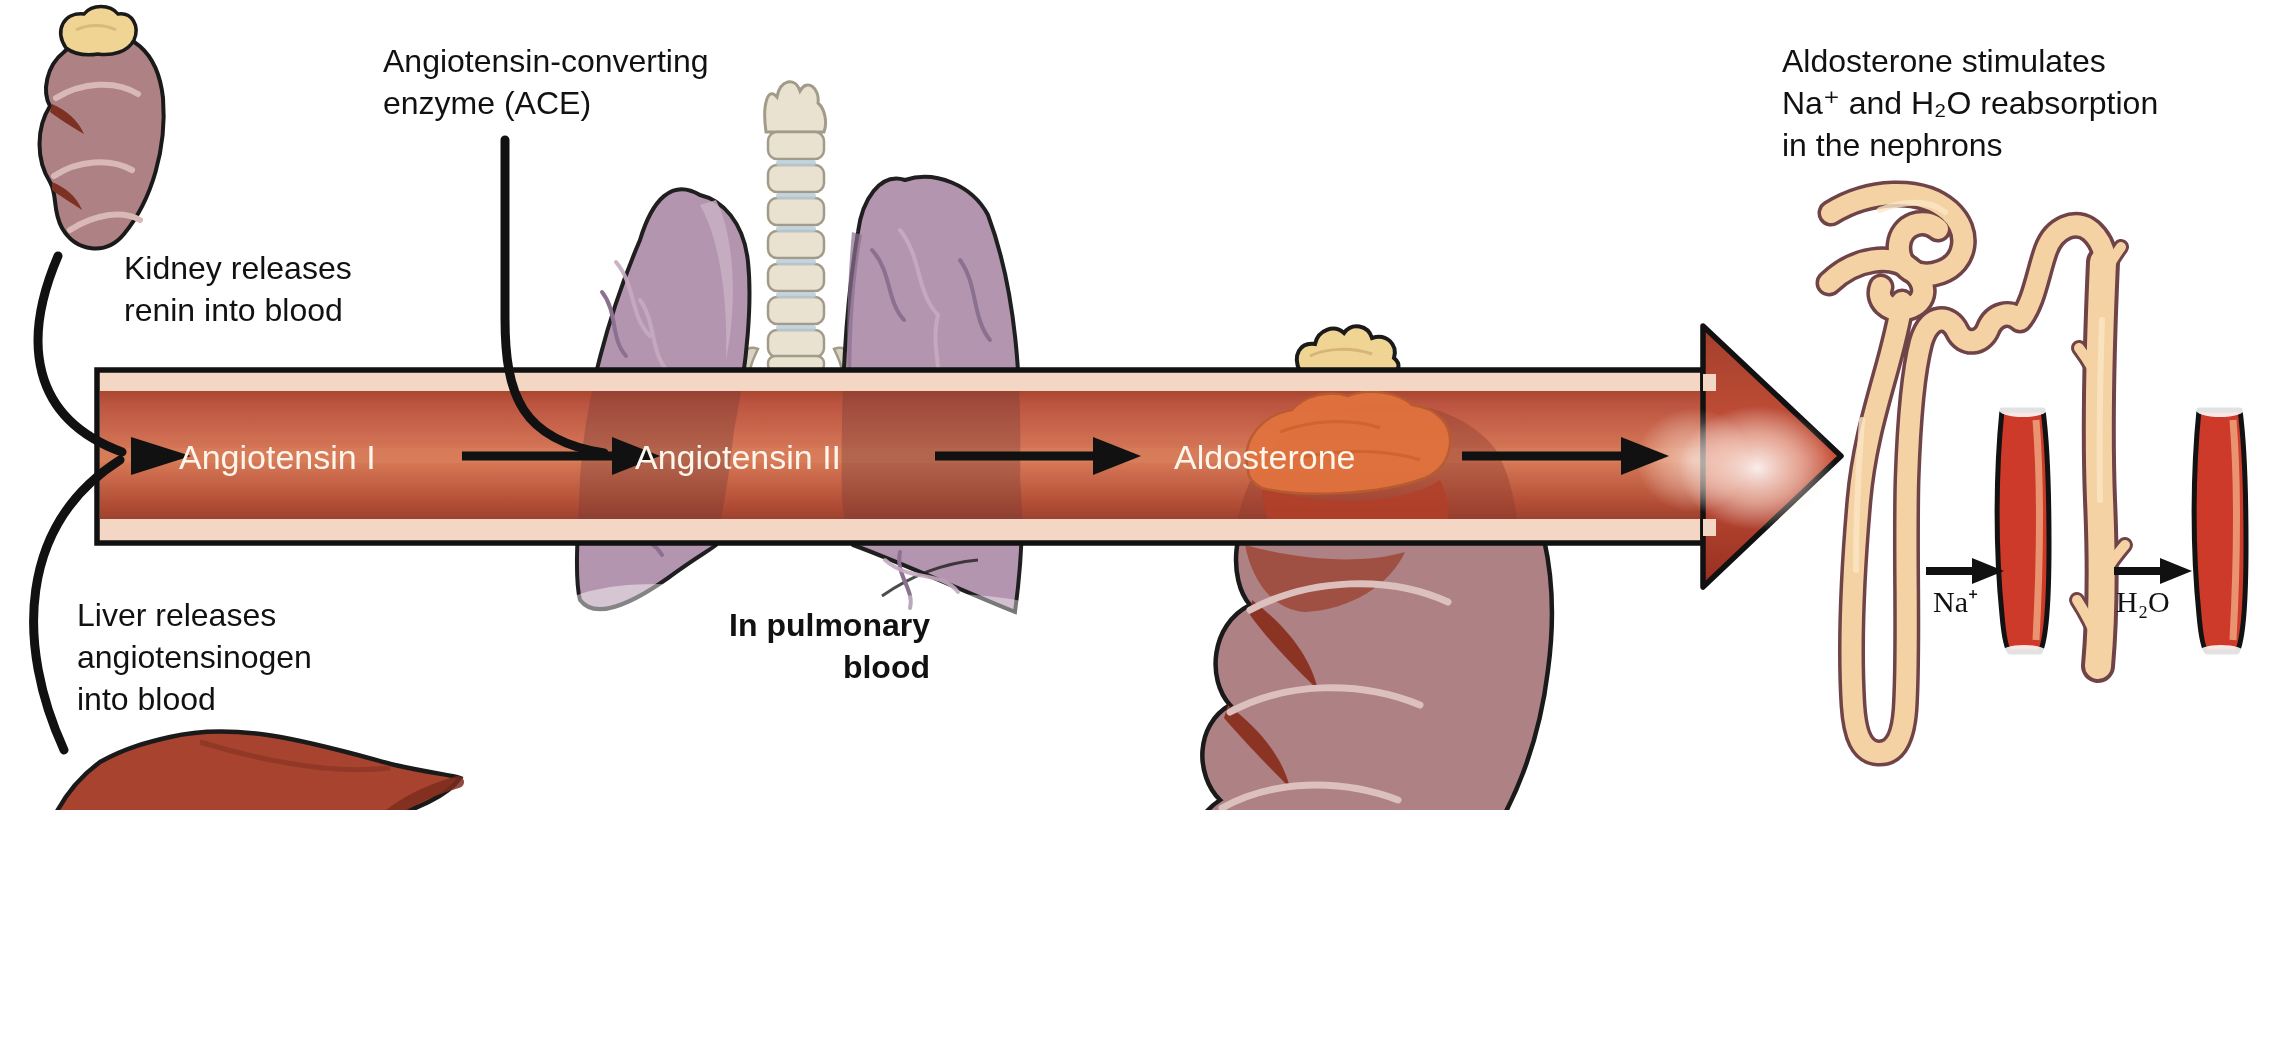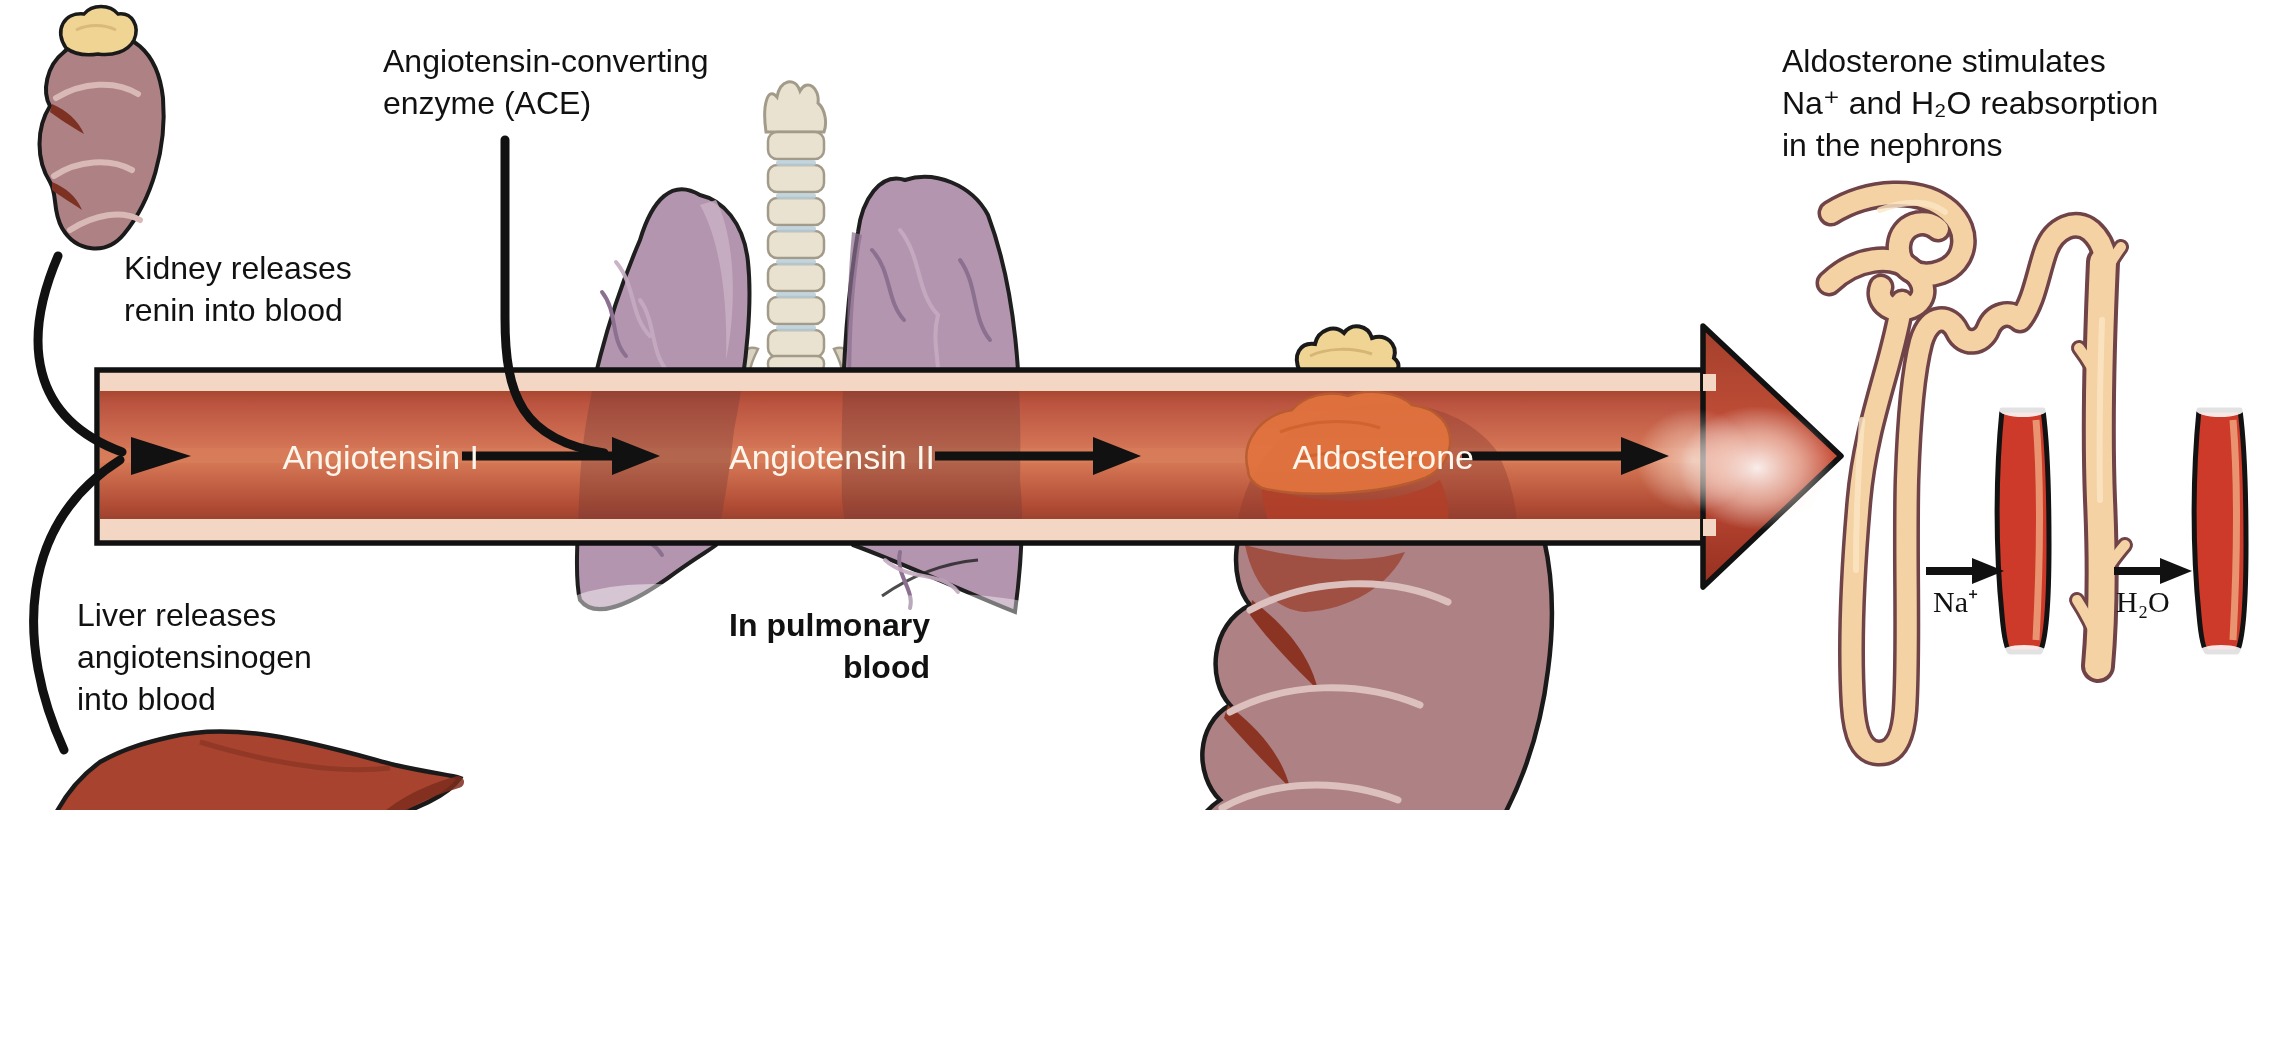--- a/index.html
+++ b/index.html
@@ -19,21 +19,21 @@
   .caption{
     position:absolute;
     color:var(--text-black);
     font-size:32px;
     line-height:42px;
     white-space:pre-line;
   }
   .vessel-label{
     position:absolute;
     width:300px;
-    text-align:right;
+    text-align:left;
     color:var(--label-white);
     font-size:34px;
     line-height:38px;
     white-space:nowrap;
   }
   .mol-label{
     position:absolute;
     color:var(--text-black);
     font-size:30px;
     line-height:34px;

